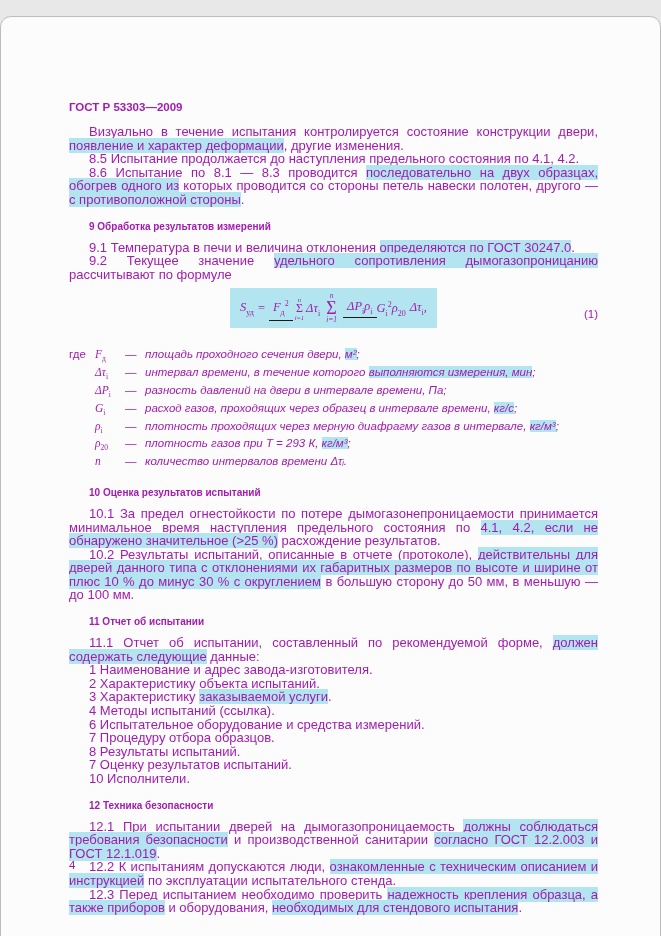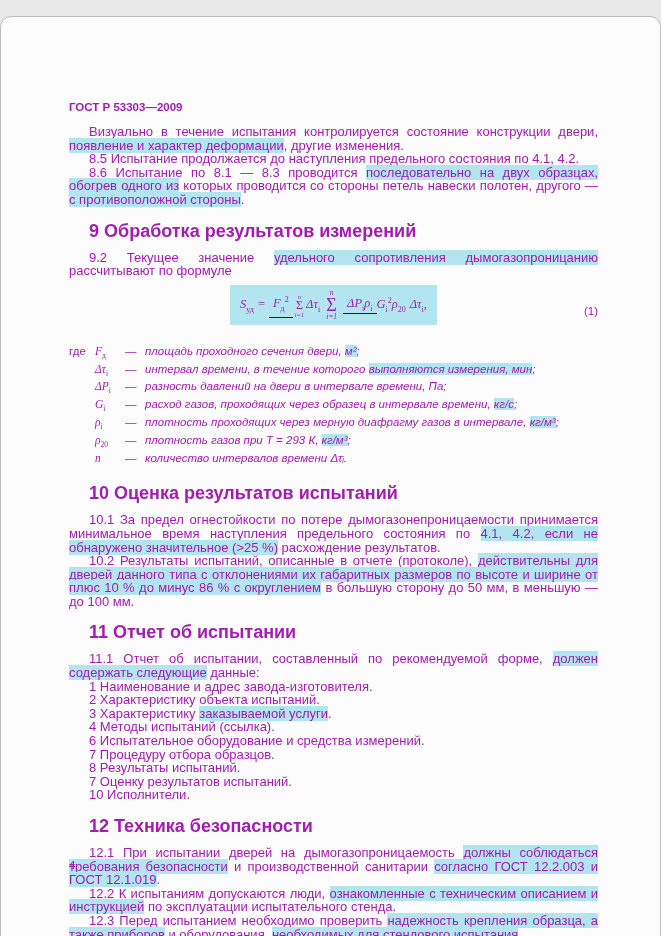--- a/index.html
+++ b/index.html
@@ -7,21 +7,21 @@
   .page {
     width:661px; height:936px; margin:16px auto;
     background:#fcfcfc; position:relative;
     font-family:"Liberation Sans","DejaVu Sans",sans-serif;
     color:#a21caf;
     border:1px solid #bdbdbd; border-radius:11px; overflow:hidden;
   }
   .content { position:absolute; left:68px; top:84px; width:529px; }
   .doc-header { font-weight:bold; font-size:11.5px; margin-bottom:12px; }
   .para { font-size:13px; line-height:13.6px; text-align:justify; text-indent:20px; }
-  .sec-title { font-size:18px; font-weight:bold; margin:14px 0 9px; padding-left:20px; }
+  .sec-title { font-size:10px; font-weight:bold; margin:14px 0 9px; padding-left:20px; }
   .hl { background:var(--highlight,#b2e5ef); }
   
   .formula-row { position:relative; text-align:center; margin:7px 0 8px; min-height:52px; }
   .formula {
     display:inline-flex; align-items:center; gap:4px;
     background:var(--highlight,#b2e5ef); padding:4px 10px;
     font-family:"Liberation Serif","DejaVu Serif",serif; font-size:12.5px;
   }
   .fvar { font-style:italic; }
   .tok { white-space:nowrap; }
@@ -52,20 +52,21 @@
 <div class="page">
   <div class="content">
 
     <div class="doc-header">ГОСТ Р 53303—2009</div>
 
     <div class="para"><span>Визуально в течение испытания контролируется состояние конструкции двери, </span><span class="hl">появление и характер деформации</span><span>, другие изменения.</span></div>
     <div class="para"><span>8.5 Испытание продолжается до наступления предельного состояния по 4.1, 4.2.</span></div>
     <div class="para"><span>8.6 Испытание по 8.1 — 8.3 проводится </span><span class="hl">последовательно на двух образцах, обогрев одного из</span><span> которых проводится со стороны петель навески полотен, другого — </span><span class="hl">с противоположной стороны</span><span>.</span></div>
 
     <div class="sec-title">9 Обработка результатов измерений</div>
+    <div class="para"><span>9.1 Температура в печи и величина отклонения </span><span class="hl">определяются по ГОСТ 30247.0</span><span>.</span></div>
     <div class="para"><span>9.2 Текущее значение </span><span class="hl">удельного сопротивления дымогазопроницанию</span><span> рассчитывают по формуле</span></div>
 
     <div class="formula-row">
       <span class="formula hl">
         <span class="tok"><span class="fvar">S</span><sub class="fsub">уд</sub></span>
         <span class="tok">=</span>
         <span class="frac">
           <span class="fnum">
               <span class="tok"><span class="fvar">F</span><sub class="fsub">д</sub><sup class="fsup">2</sup></span>
             </span>
@@ -138,21 +139,21 @@
       <div class="where-row">
         <span class="wpre"></span>
         <span class="wsym"><span>n</span><sub></sub></span>
         <span class="wdash">—</span>
         <span class="wdesc"><span>количество интервалов времени Δτᵢ.</span></span>
       </div>
     </div>
 
     <div class="sec-title">10 Оценка результатов испытаний</div>
     <div class="para"><span>10.1 За предел огнестойкости по потере дымогазонепроницаемости принимается минимальное время наступления предельного состояния по </span><span class="hl">4.1, 4.2, если не обнаружено значительное (&gt;25 %)</span><span> расхождение результатов.</span></div>
-    <div class="para"><span>10.2 Результаты испытаний, описанные в отчете (протоколе), </span><span class="hl">действительны для дверей данного типа с отклонениями их габаритных размеров по высоте и ширине от плюс 10 % до минус 86 % с округлением</span><span> в большую сторону до 50 мм, в меньшую — до 100 мм.</span></div>
+    <div class="para"><span>10.2 Результаты испытаний, описанные в отчете (протоколе), </span><span class="hl">действительны для дверей данного типа с отклонениями их габаритных размеров по высоте и ширине от плюс 10 % до минус 30 % с округлением</span><span> в большую сторону до 50 мм, в меньшую — до 100 мм.</span></div>
 
     <div class="sec-title">11 Отчет об испытании</div>
     <div class="para"><span>11.1 Отчет об испытании, составленный по рекомендуемой форме, </span><span class="hl">должен содержать следующие</span><span> данные:</span></div>
     <div class="report-list">
       <div class="para"><span>1 Наименование и адрес завода-изготовителя.</span></div>
       <div class="para"><span>2 Характеристику объекта испытаний.</span></div>
       <div class="para"><span>3 Характеристику </span><span class="hl">заказываемой услуги</span><span>.</span></div>
       <div class="para"><span>4 Методы испытаний (ссылка).</span></div>
       <div class="para"><span>6 Испытательное оборудование и средства измерений.</span></div>
       <div class="para"><span>7 Процедуру отбора образцов.</span></div>

